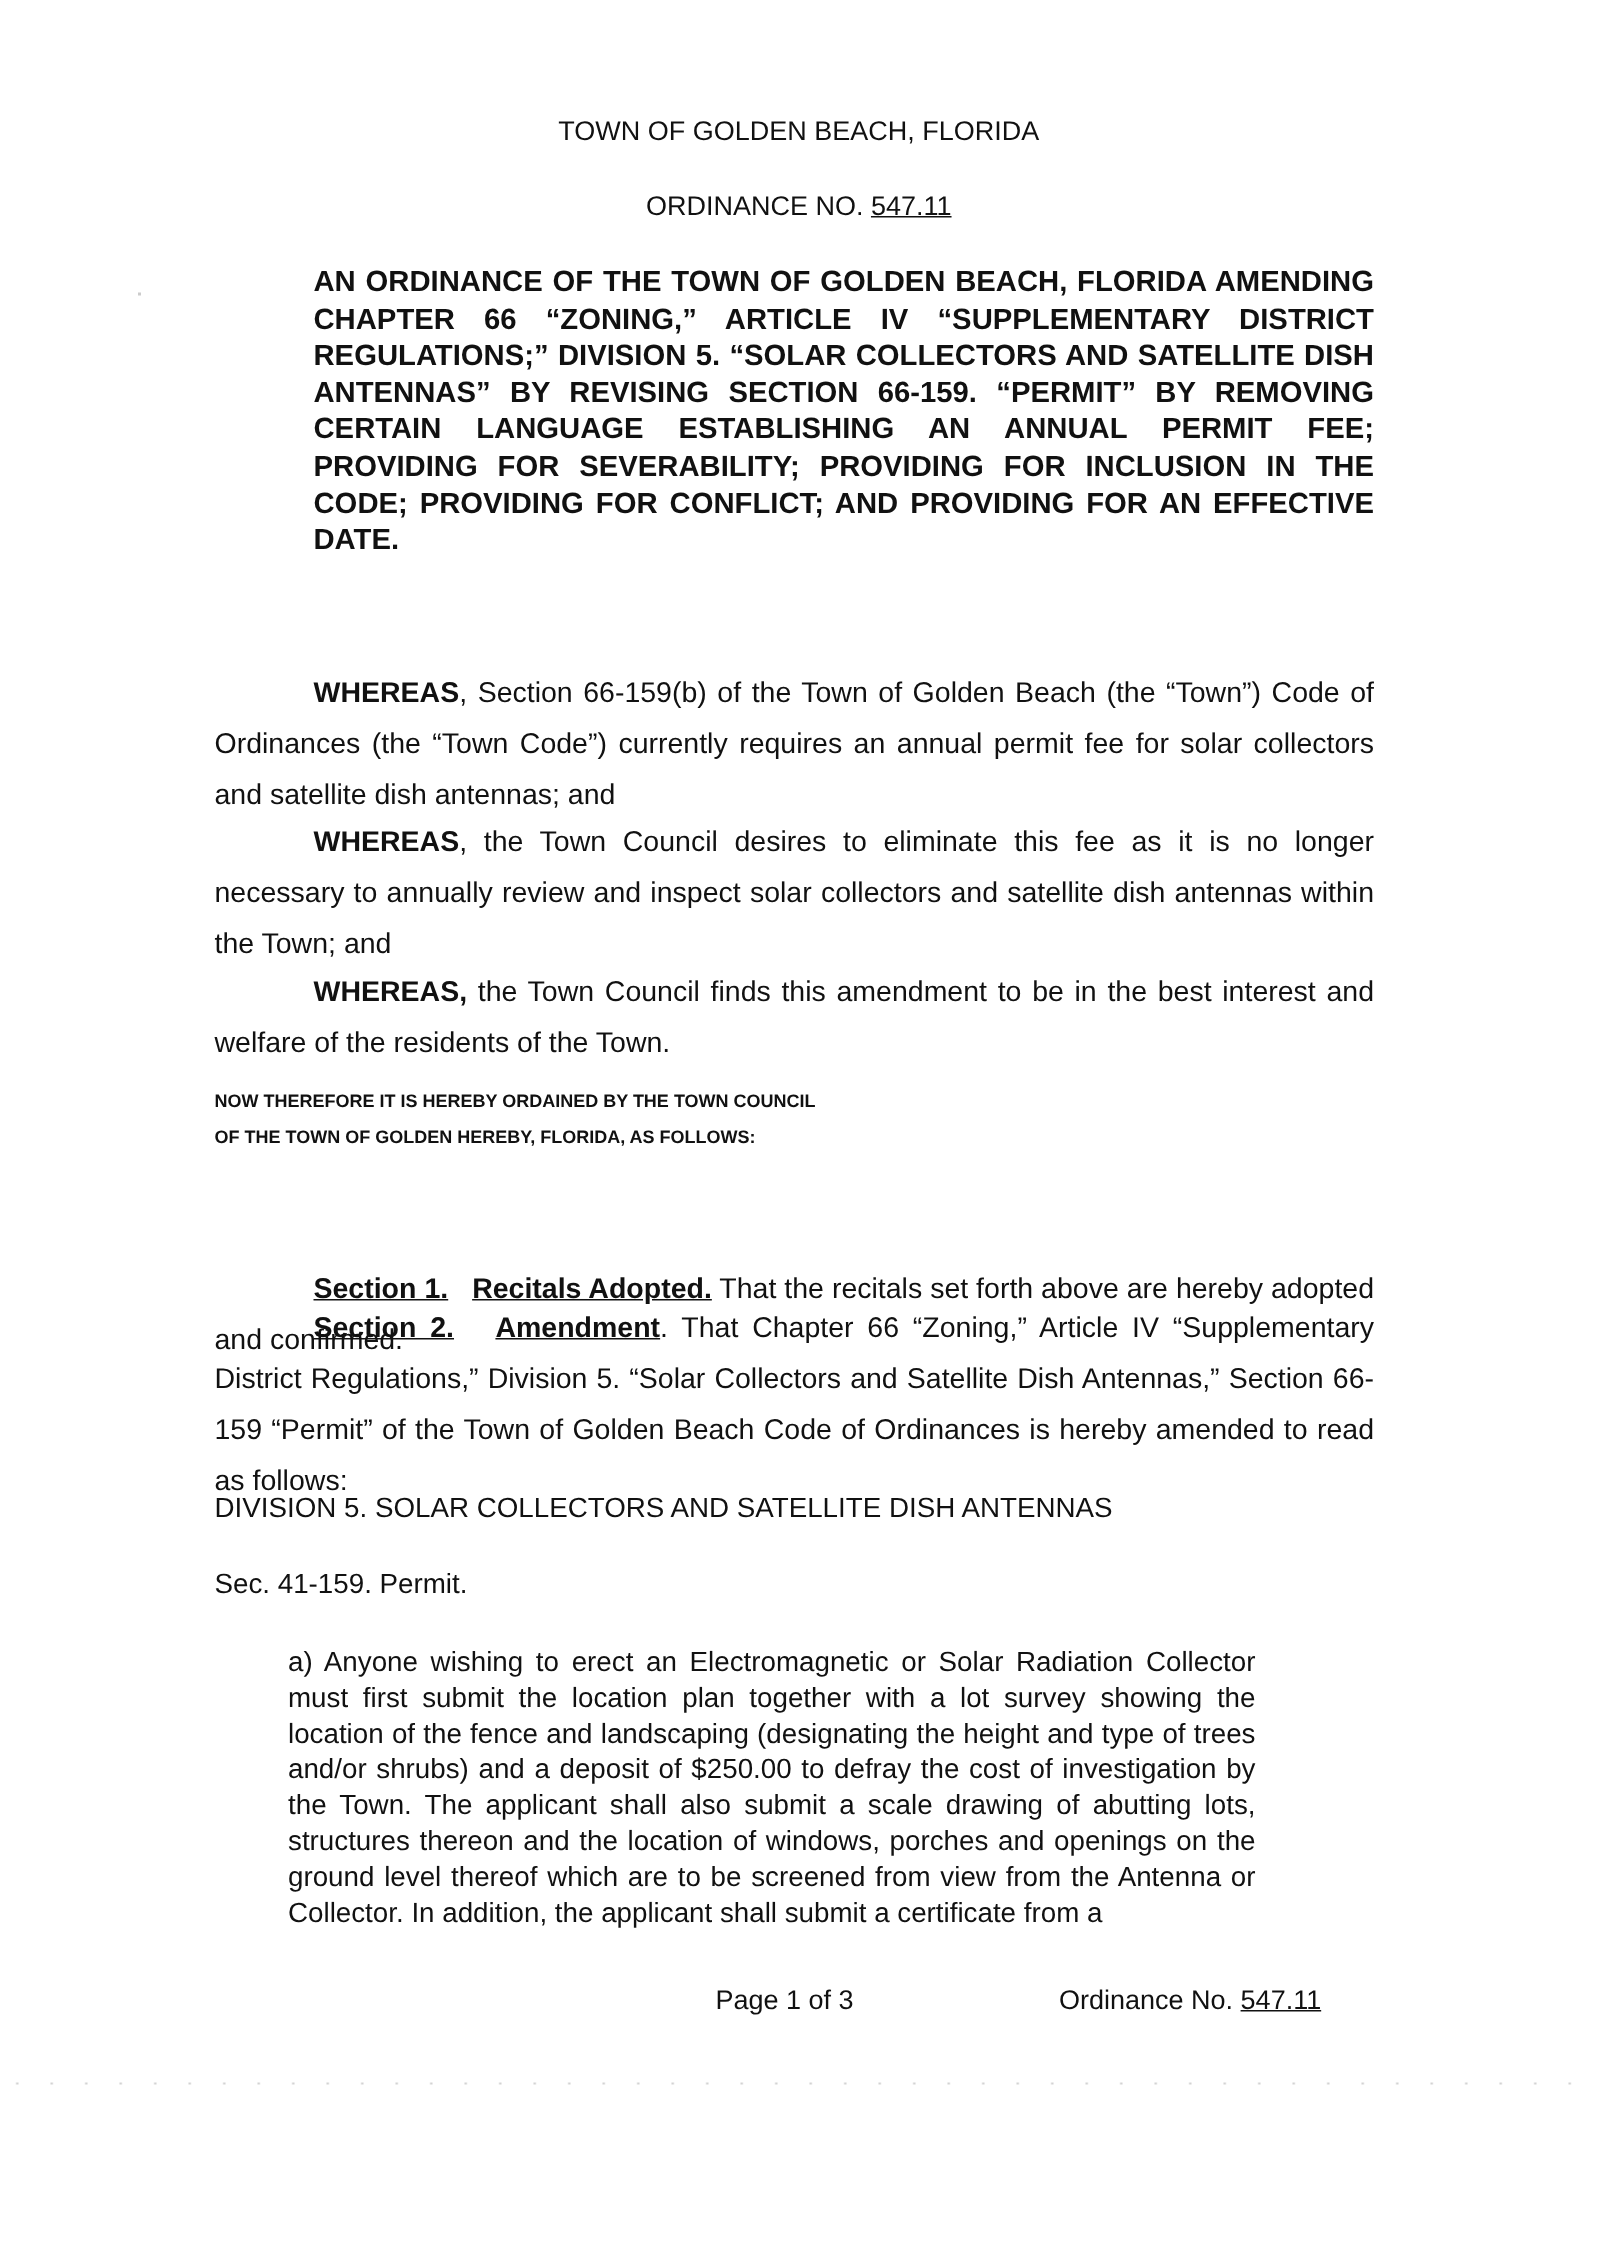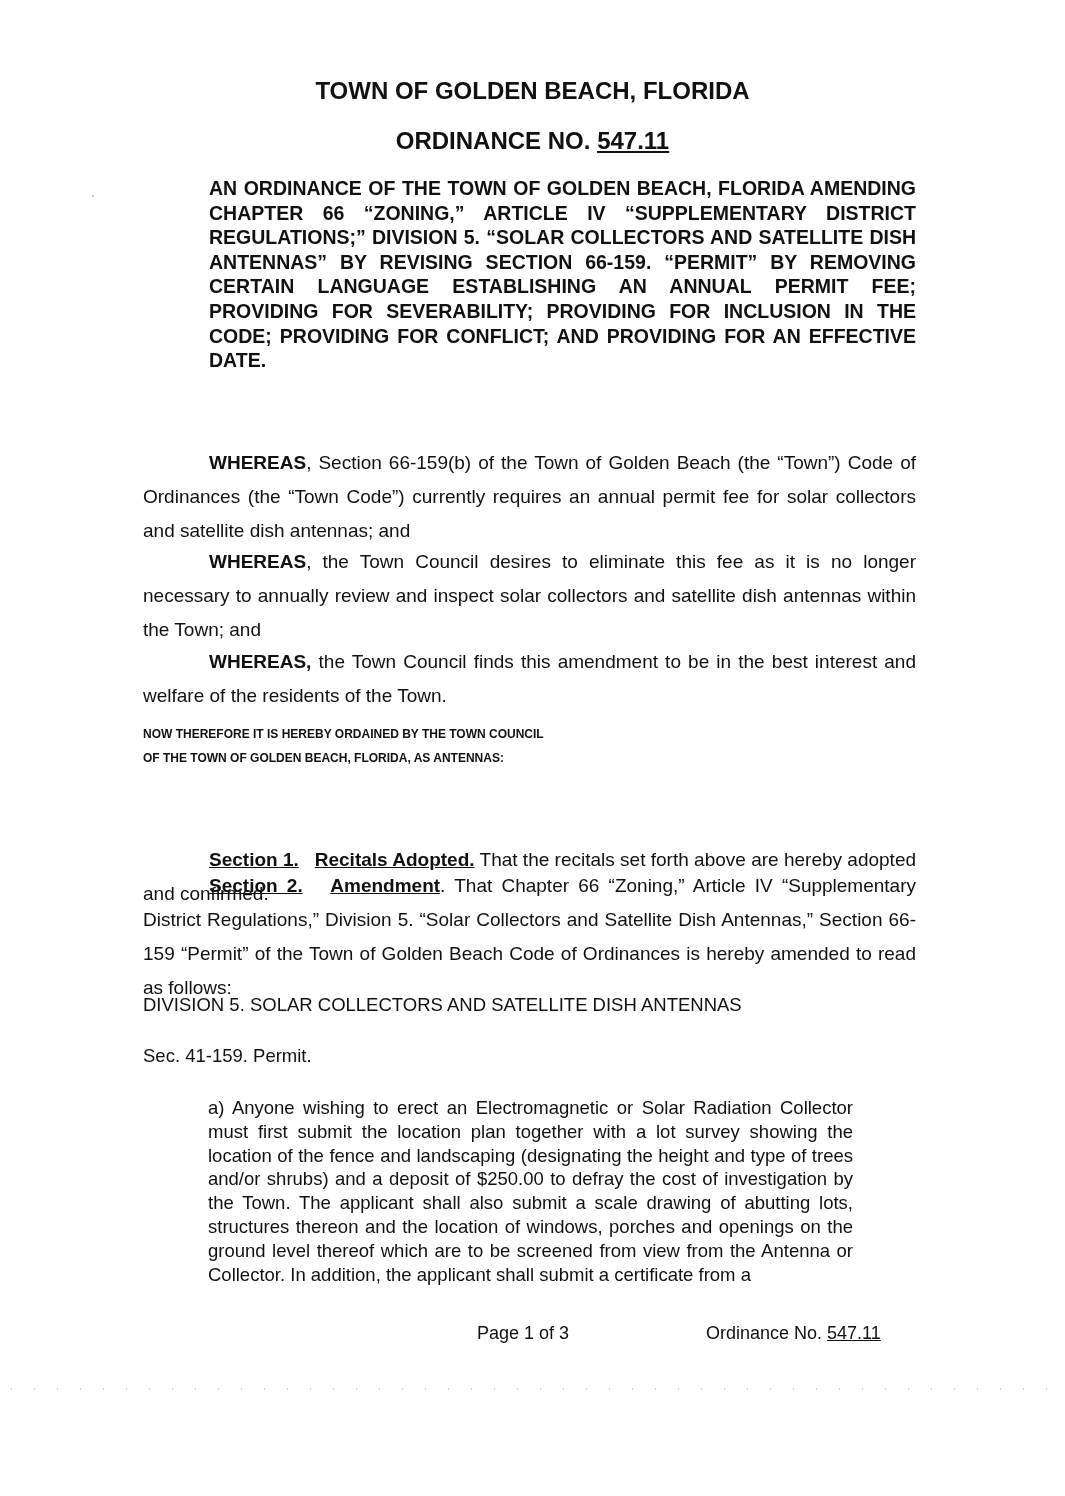--- a/index.html
+++ b/index.html
@@ -1,32 +1,32 @@
 <!DOCTYPE html>
 <html><head>
 <meta charset="utf-8">
 <style>
   html, body { margin: 0; padding: 0; background: #ffffff; }
   body { width: 1065px; height: 1496px; position: relative; overflow: hidden;
          font-family: "Liberation Sans", sans-serif; color: #111; }
   .page { position: absolute; left: 0; top: 0; width: 1065px; height: 1496px; }
   .center { position: absolute; left: 0; width: 1065px; text-align: center;
-            font-weight: bold; font-size: 24px; }
+            font-weight: normal; font-size: 18px; }
   .title-block { position: absolute; left: 209px; top: 176px; width: 707px;
                  font-weight: bold; font-size: 19.5px; line-height: 24.6px;
                  text-align: justify; text-align-last: left; }
   .para { position: absolute; left: 143px; width: 773px; font-size: 19px;
           line-height: 34px; text-align: justify; text-transform: none; }
   .indent { display: inline-block; width: 66px; }
   .b { font-weight: bold; }
   .u { text-decoration: underline; }
   .now { position: absolute; left: 143px; top: 722px; width: 773px;
          font-weight: bold; font-size: 12px; line-height: 24px; }
   .plain { position: absolute; left: 143px; font-size: 18.5px; text-align: right; }
-  .subpara { position: absolute; left: 208px; width: 645px; font-size: 18.5px;
+  .subpara { position: absolute; left: 192px; width: 645px; font-size: 18.5px;
              line-height: 23.8px; text-align: justify; }
   .footer-page { position: absolute; left: 477px; top: 1323px; font-size: 18px; }
   .footer-ord { position: absolute; left: 706px; top: 1323px; font-size: 18px; }
   .scan-dots { position: absolute; left: 0; top: 1387px; width: 1065px; height: 4px;
                background-image: radial-gradient(circle, #bbb 0.6px, transparent 1px);
                background-size: 23px 4px; opacity: 0.7; }
   .speck { position: absolute; left: 92px; top: 195px; width: 2px; height: 2px; background:#ccc; }
 </style>
 </head>
 <body>
@@ -42,21 +42,21 @@
   <div class="title-block">AN ORDINANCE OF THE TOWN OF GOLDEN BEACH, FLORIDA AMENDING CHAPTER 66 “ZONING,” ARTICLE IV “SUPPLEMENTARY DISTRICT REGULATIONS;” DIVISION 5. “SOLAR COLLECTORS AND SATELLITE DISH ANTENNAS” BY REVISING SECTION 66-159. “PERMIT” BY REMOVING CERTAIN LANGUAGE ESTABLISHING AN ANNUAL PERMIT FEE; PROVIDING FOR SEVERABILITY; PROVIDING FOR INCLUSION IN THE CODE; PROVIDING FOR CONFLICT; AND PROVIDING FOR AN EFFECTIVE DATE.</div>
 
   <div class="para" style="top:446px;"><span class="indent"></span><span class="b">WHEREAS</span><span>, Section 66-159(b) of the Town of Golden Beach (the “Town”) Code of Ordinances (the “Town Code”) currently requires an annual permit fee for solar collectors and satellite dish antennas; and</span></div>
 
   <div class="para" style="top:545px;"><span class="indent"></span><span class="b">WHEREAS</span><span>,  the Town Council desires to eliminate this fee as it is no longer necessary to annually review and inspect solar collectors and satellite dish antennas within the Town; and</span></div>
 
   <div class="para" style="top:645px;"><span class="indent"></span><span class="b">WHEREAS,</span><span> the Town Council finds this amendment to be in the best interest and welfare of the residents of the Town.</span></div>
 
   <div class="now">
     <div>NOW THEREFORE IT IS HEREBY ORDAINED BY THE TOWN COUNCIL</div>
-    <div>OF THE TOWN OF GOLDEN BEACH, FLORIDA, AS ANTENNAS:</div>
+    <div>OF THE TOWN OF GOLDEN HEREBY, FLORIDA, AS FOLLOWS:</div>
   </div>
 
   <div class="para" style="top:795px;margin-top:48px;"><span class="indent"></span><span class="b u">Section 1.</span>&nbsp;&nbsp;&nbsp;<span class="b u">Recitals Adopted.</span><span>  That the recitals set forth above are hereby adopted and confirmed.</span></div>
 
   <div class="para" style="top:869px;"><span class="indent"></span><span class="b u">Section 2.</span>&nbsp;&nbsp;&nbsp;<span class="b u">Amendment</span><span>.</span><span>   That Chapter 66 “Zoning,” Article IV “Supplementary District Regulations,” Division 5. “Solar Collectors and Satellite Dish Antennas,” Section 66-159 “Permit” of  the Town of Golden Beach Code of Ordinances is hereby amended to read as follows:</span></div>
 
   <div class="plain" style="top:994px;">DIVISION 5. SOLAR COLLECTORS AND SATELLITE DISH ANTENNAS</div>
 
   <div class="plain" style="top:1045px;">Sec. 41-159. Permit.</div>
 

